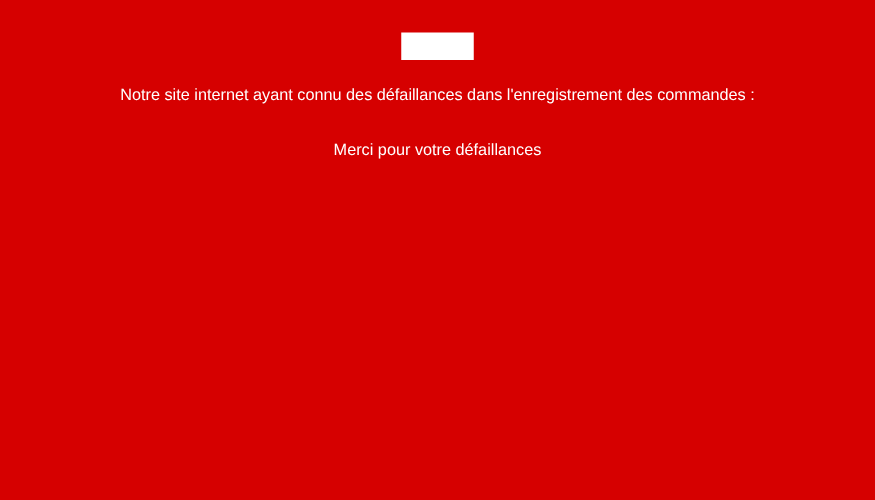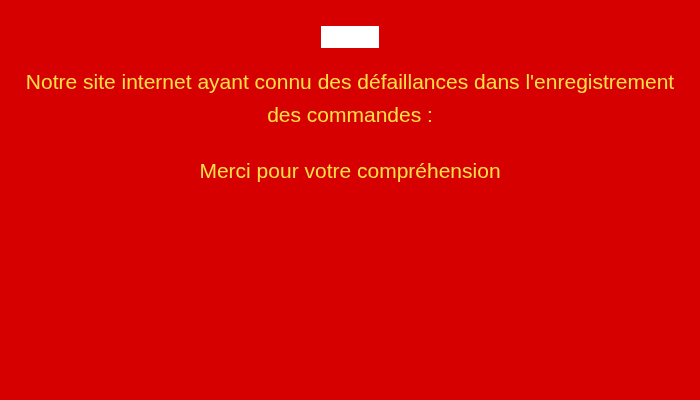--- a/index.html
+++ b/index.html
@@ -25,22 +25,22 @@
   }
   .logo-block {
     width: 58px;
     height: 22px;
     background: #ffffff;
     margin-bottom: 18px;
   }
   .text-wrap {
     width: 660px;
     text-align: center;
-    color: #fde047;
-    font-size: 21px;
+    color: #ffffff;
+    font-size: 13px;
     line-height: 1.55;
   }
   .para {
     margin: 0;
     padding: 0;
   }
   .para.spaced {
     margin-top: 22px;
   }
   .para.merci {
@@ -49,16 +49,16 @@
 </style>
 </head>
 <body>
 
 <div class="notice">
 
   <div class="logo-block"></div>
 
   <div class="text-wrap">
     <p class="para">Notre site internet ayant connu des défaillances dans l'enregistrement des commandes :</p>
-    <p class="para merci">Merci pour votre compréhension</p>
+    <p class="para merci">Merci pour votre défaillances</p>
   </div>
 
 </div>
 
 </body></html>

